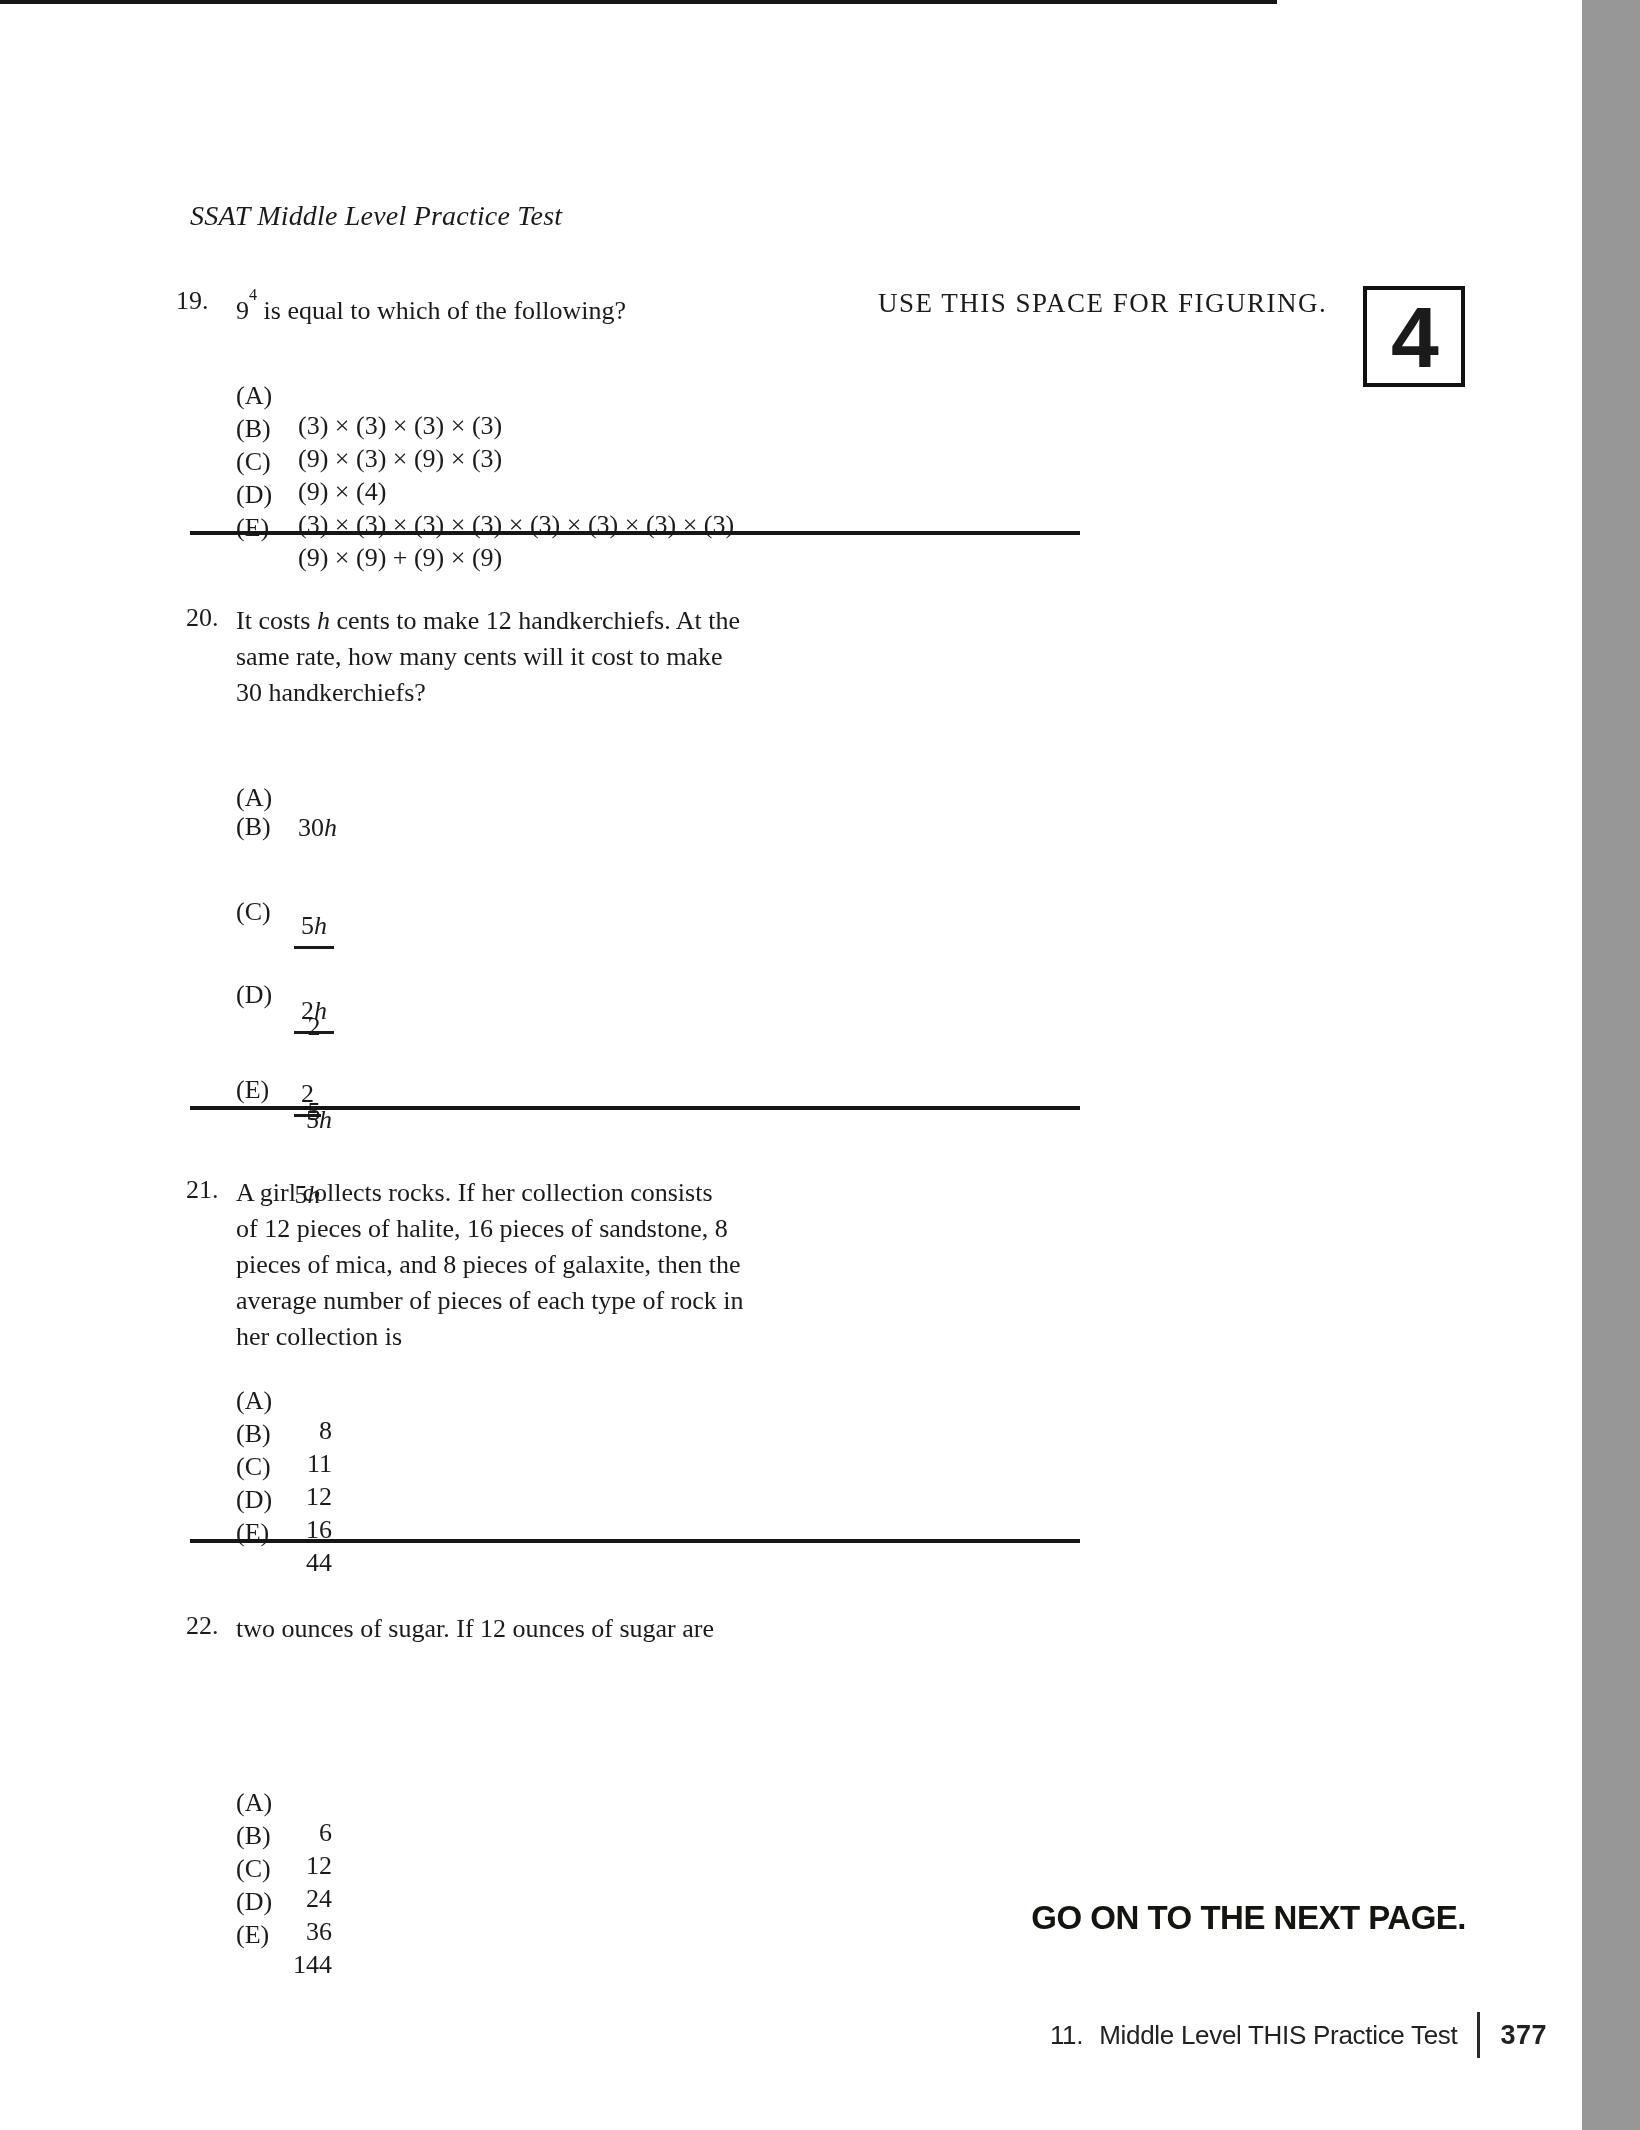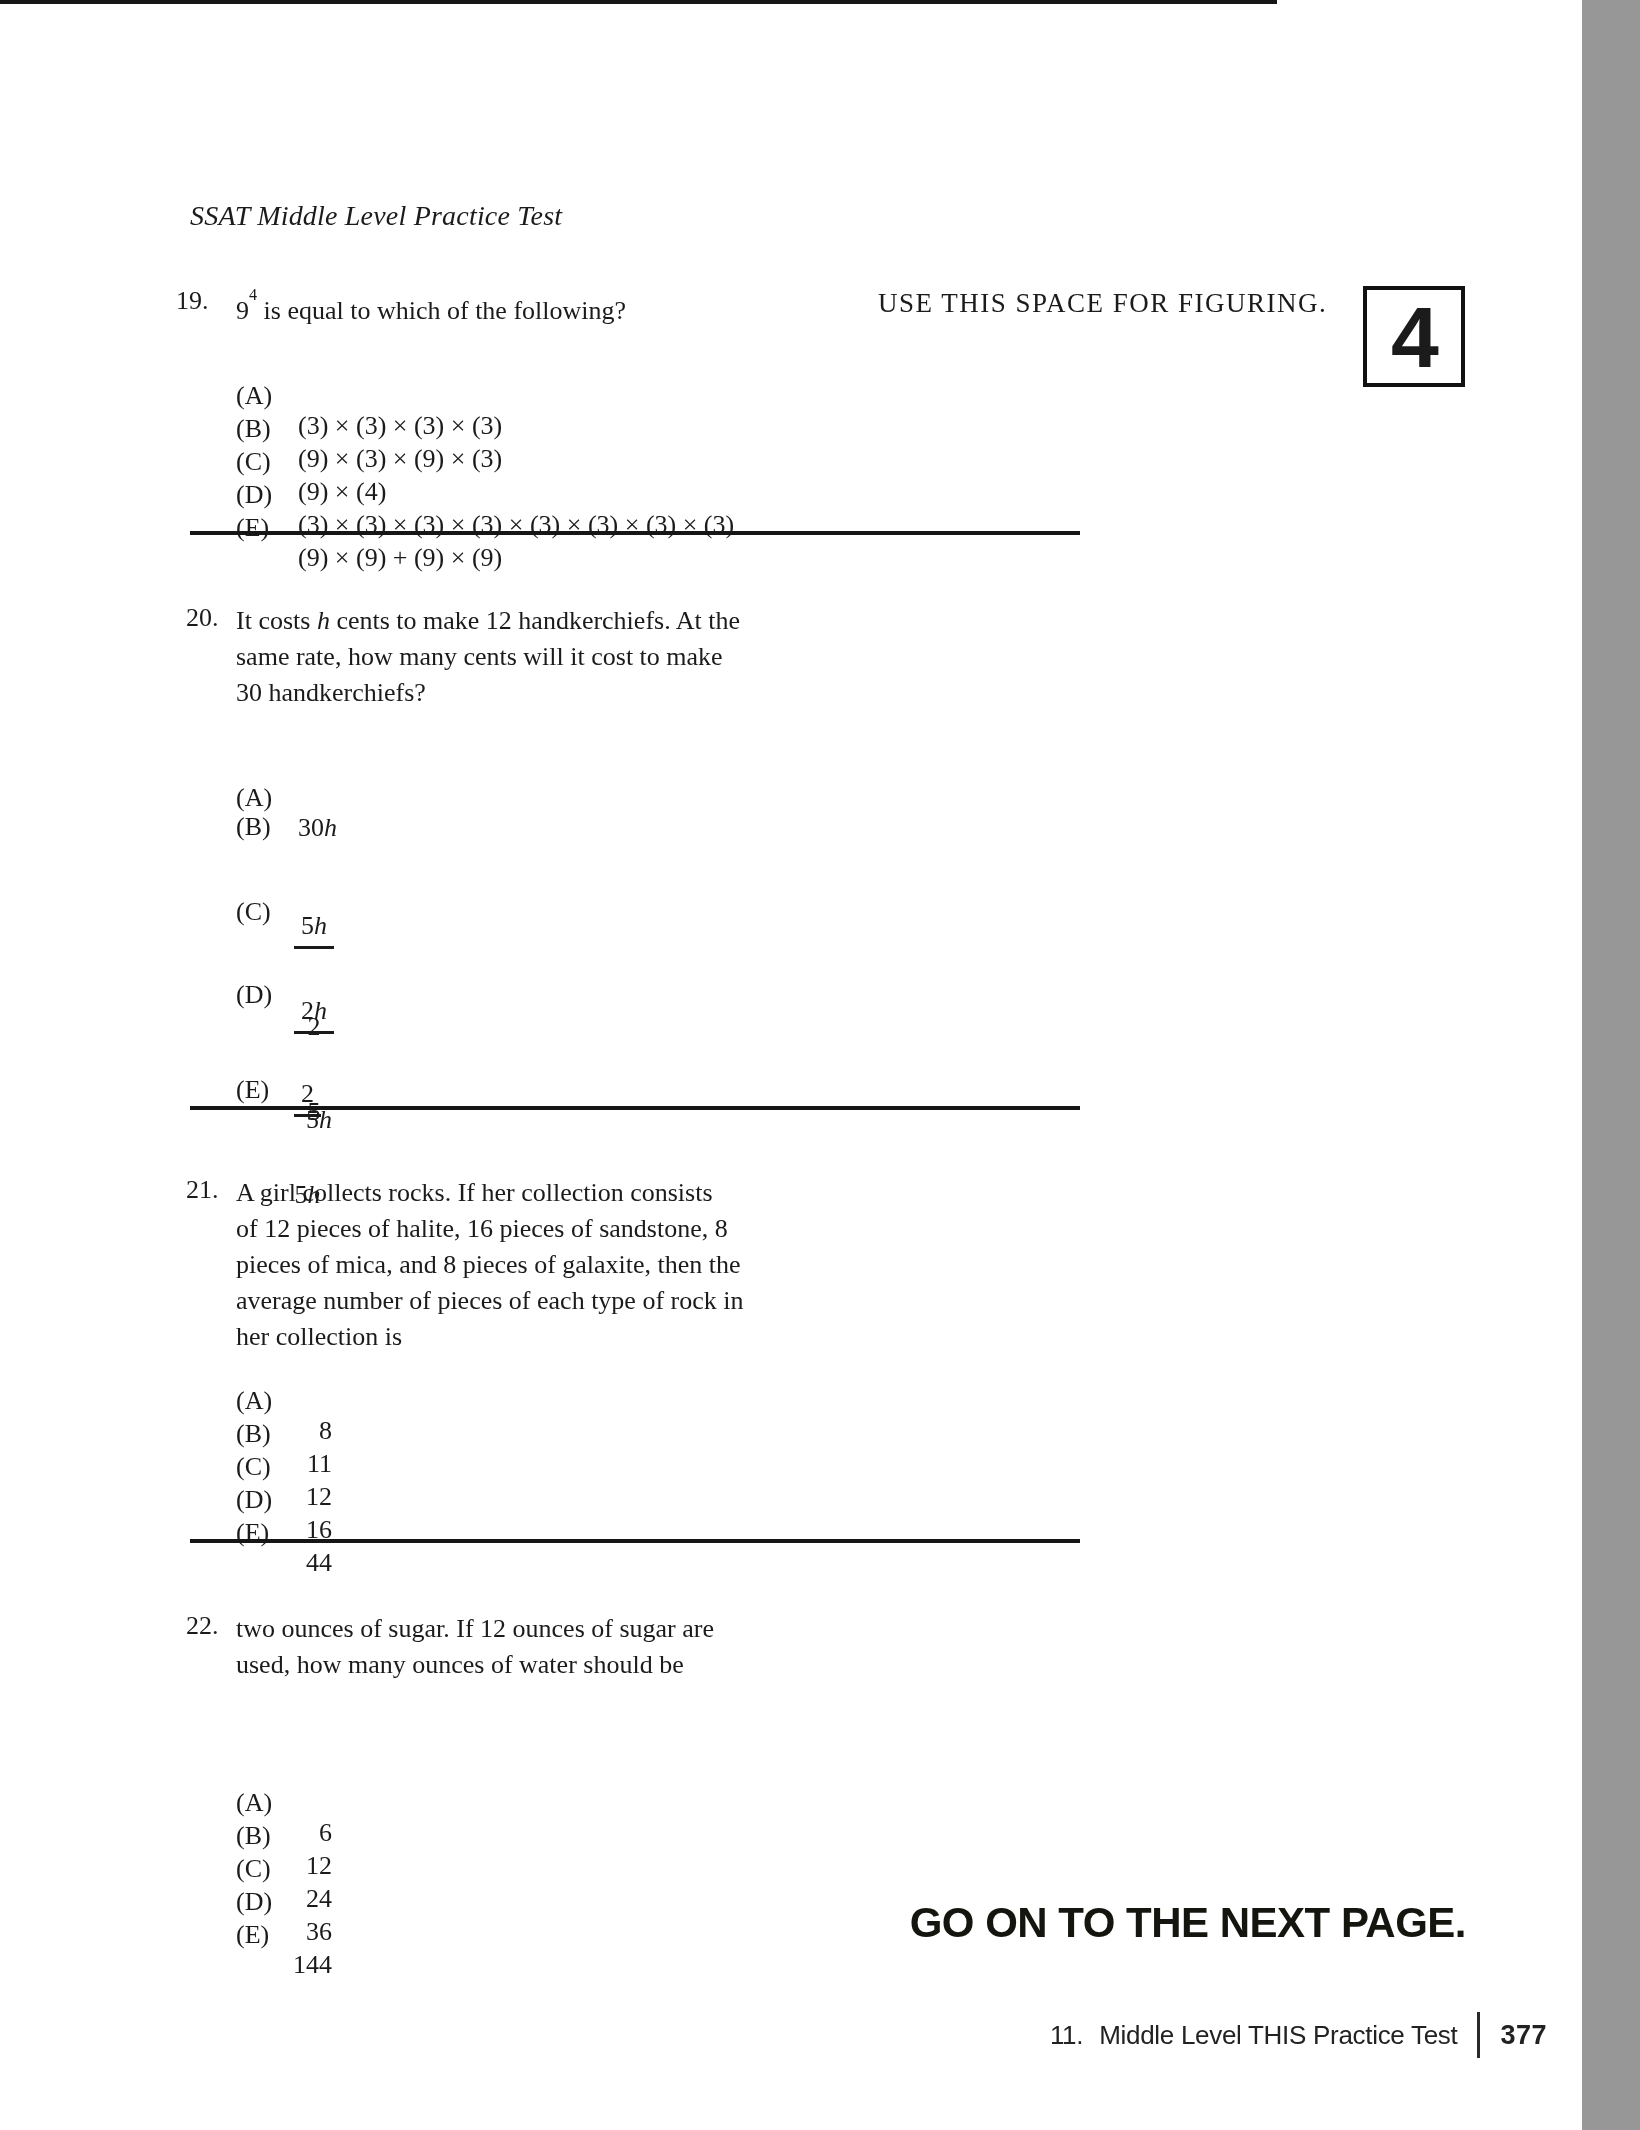--- a/index.html
+++ b/index.html
@@ -40,21 +40,21 @@
 
   
   .use-space { left:878px; top:288px; font-size:27px; letter-spacing:1.5px; }
   .fig-box { left:1363px; top:286px; width:102px; height:101px; border:4px solid #111;
              display:flex; align-items:center; justify-content:center; }
   .fig-box span { font-family:"Liberation Sans", sans-serif; font-weight:700; font-size:86px;
                   line-height:1; letter-spacing:-2px; }
 
   
   .go-on { right:174px; top:1899px; font-family:"Liberation Sans", sans-serif; font-weight:700;
-           font-size:42px; letter-spacing:-0.5px; color:#15150f; }
+           font-size:33px; letter-spacing:-0.5px; color:#15150f; }
 
   
   .footer { right:93px; top:2012px; display:flex; align-items:center;
             font-family:"Liberation Sans", sans-serif; font-size:26px; color:#222; }
   .footer .chapter { letter-spacing:-0.3px; margin-right:16px; }
   .footer .title { letter-spacing:-0.3px; }
   .footer .vbar { width:3px; height:46px; background:#2a2a2a; margin:0 20px; }
   .footer .pageno { font-weight:700; font-size:27px; letter-spacing:0.5px; }
 </style>
 </head>
@@ -167,21 +167,20 @@
 <div class="opt-row" style="top:1488px;">
   <span class="opt-letter">(E)</span>
   <span class="opt-num">44</span>
 </div>
 
 <div class="divider" style="top:1539px;"></div>
 
 <div class="abs q-number" style="left:186px; top:1611px;">22.</div>
 <div class="abs q-text" style="left:236px; top:1611px;">
   <div class="q-line">two ounces of sugar. If 12 ounces of sugar are</div>
-  <div class="q-line">used, how many ounces of water should be</div>
 </div>
 
 <div class="opt-row" style="top:1758px;">
   <span class="opt-letter">(A)</span>
   <span class="opt-num">6</span>
 </div>
 <div class="opt-row" style="top:1791px;">
   <span class="opt-letter">(B)</span>
   <span class="opt-num">12</span>
 </div>

